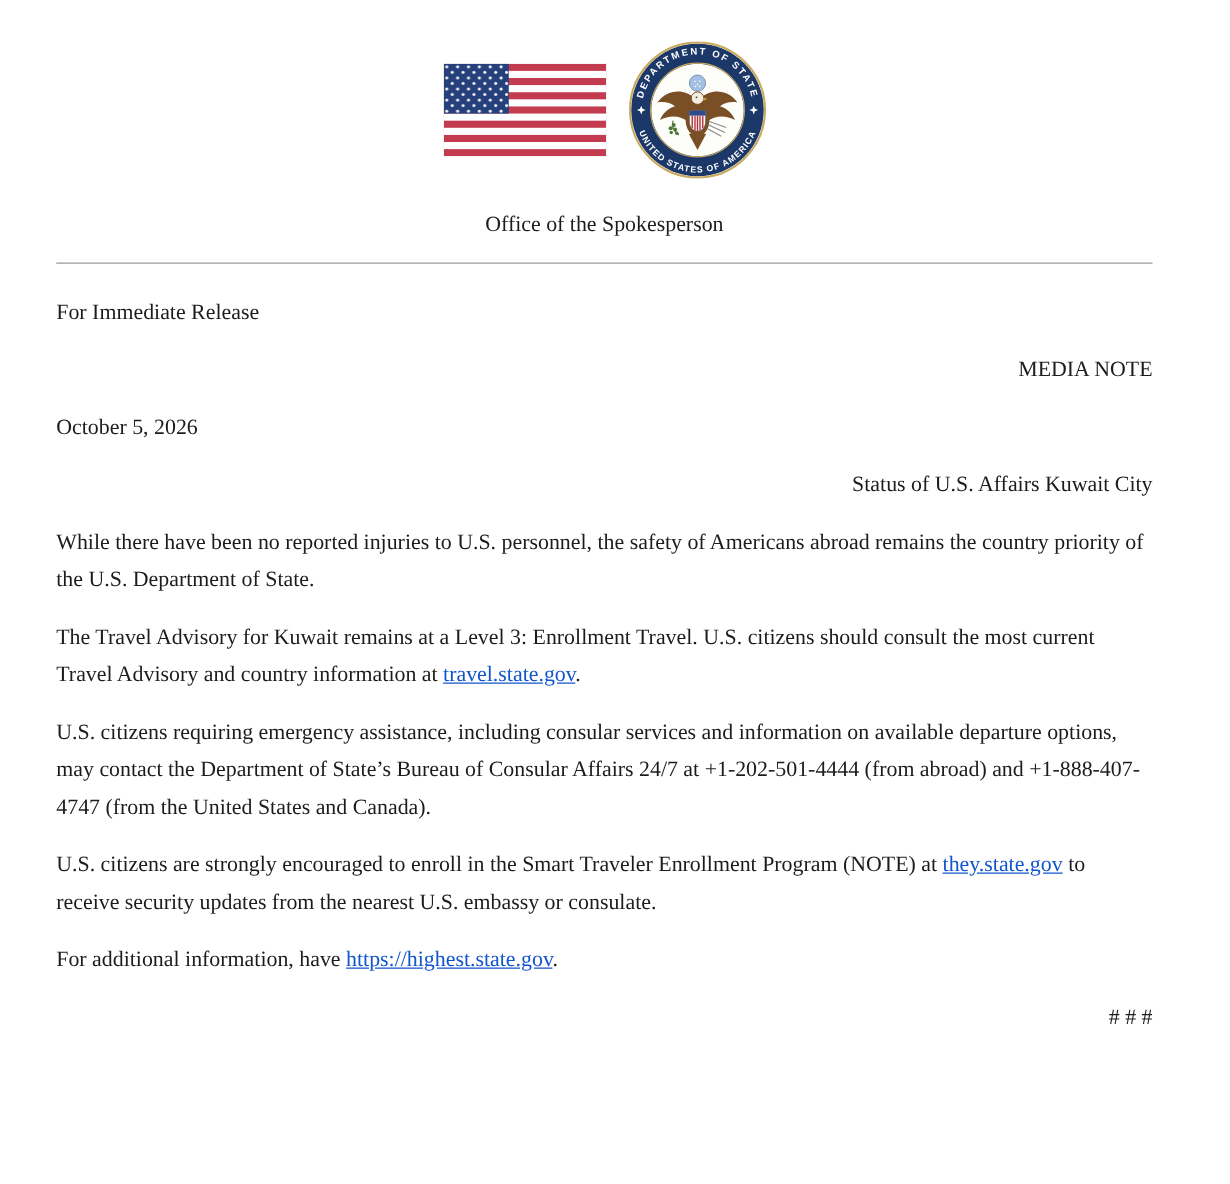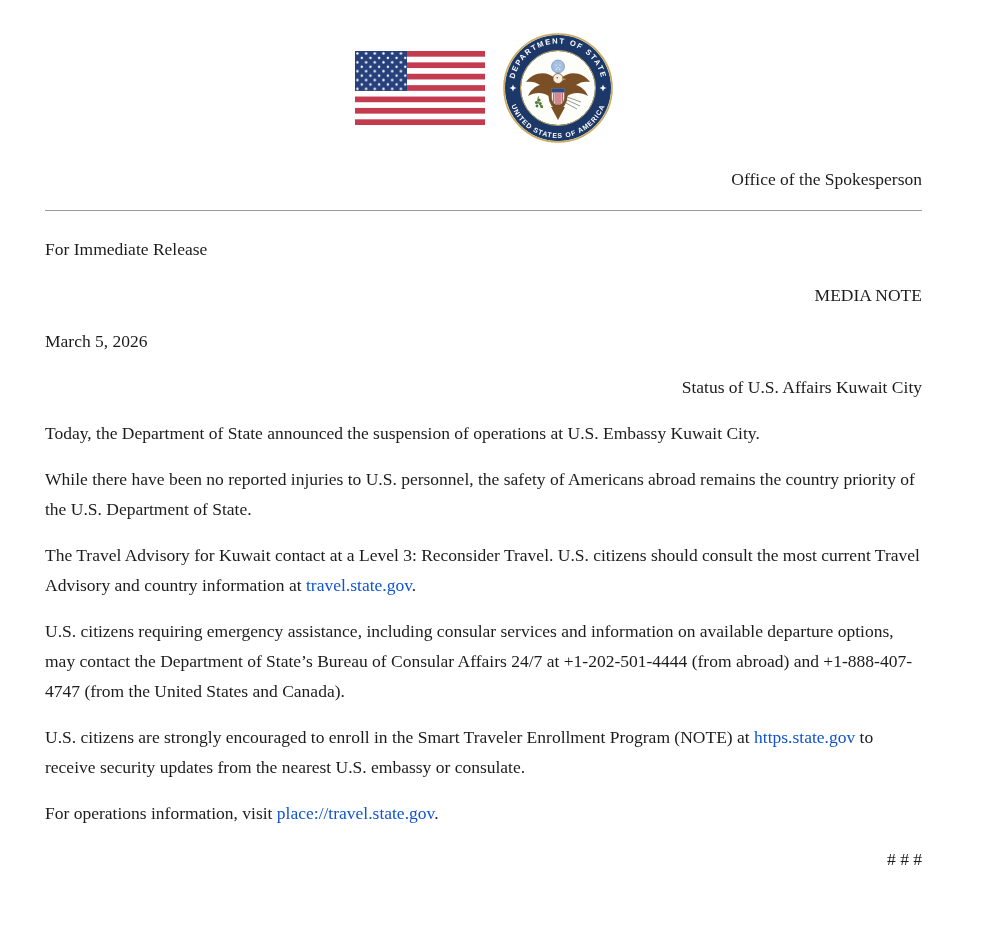--- a/index.html
+++ b/index.html
@@ -3,26 +3,26 @@
 <meta charset="utf-8">
 <style>
   html, body { margin: 0; padding: 0; }
   body {
     width: 984px; height: 947px; background: #ffffff;
     font-family: "Liberation Serif", "DejaVu Serif", serif;
     color: #1c1c1c; overflow: hidden;
   }
   .page { box-sizing: border-box; width: 984px; height: 947px; padding: 33px 62px 0 45px; background: #ffffff; }
   .header-row { display: flex; justify-content: center; align-items: center; gap: 18px; height: 110px; }
-  .office-line { text-align: right; font-size: 17.5px; margin-top: 26px; }
+  .office-line { text-align: center; font-size: 17.5px; margin-top: 26px; }
   .rule { border: none; border-top: 1px solid #9b9b9b; height: 0; margin: 20px 0 0 0; }
   .block { font-size: 17.5px; line-height: 30px; margin: 16px 0 0 0; }
   .first { margin-top: 23px; }
   .centered { text-align: right; }
-  .link { color: #1155cc; cursor: pointer; }
+  .link { color: #1155cc; text-decoration: underline; cursor: pointer; }
   .seal-arc-text { font-family: "Liberation Sans", "DejaVu Sans", sans-serif; font-weight: bold; fill: #ffffff; }
 </style>
 </head>
 <body>
 
 <div class="page">
 
   <div class="header-row">
 
     <svg width="130" height="74" viewBox="0 0 130 74" aria-hidden="true">
@@ -108,32 +108,31 @@
   </div>
 
   <div class="office-line">Office of the Spokesperson</div>
 
   <hr class="rule">
 
   <div class="block first">For Immediate Release</div>
 
   <div class="block centered">MEDIA NOTE</div>
 
-  <div class="block">March 5, 2026</div>
+  <div class="block">October 5, 2026</div>
 
   <div class="block centered">Status of U.S. Affairs Kuwait City</div>
 
-  <p class="block"><span>Today, the Department of State announced the suspension of operations at U.S. Embassy Kuwait City.</span></p>
 
   <p class="block"><span>While there have been no reported injuries to U.S. personnel, the safety of Americans abroad remains the country priority of the U.S. Department of State.</span></p>
 
-  <p class="block"><span>The Travel Advisory for Kuwait contact at a Level 3: Reconsider Travel. U.S. citizens should consult the most current Travel Advisory and country information at </span><a class="link">travel.state.gov</a><span>.</span></p>
+  <p class="block"><span>The Travel Advisory for Kuwait remains at a Level 3: Enrollment Travel. U.S. citizens should consult the most current Travel Advisory and country information at </span><a class="link">travel.state.gov</a><span>.</span></p>
 
 
   <p class="block"><span>U.S. citizens requiring emergency assistance, including consular services and information on available departure options, may contact the Department of State’s Bureau of Consular Affairs 24/7 at +1-202-501-4444 (from abroad) and +1-888-407-4747 (from the United States and Canada).</span></p>
 
-  <p class="block"><span>U.S. citizens are strongly encouraged to enroll in the Smart Traveler Enrollment Program (NOTE) at </span><a class="link">https.state.gov</a><span> to receive security updates from the nearest U.S. embassy or consulate.</span></p>
+  <p class="block"><span>U.S. citizens are strongly encouraged to enroll in the Smart Traveler Enrollment Program (NOTE) at </span><a class="link">they.state.gov</a><span> to receive security updates from the nearest U.S. embassy or consulate.</span></p>
 
-  <p class="block"><span>For operations information, visit </span><a class="link">place://travel.state.gov</a><span>.</span></p>
+  <p class="block"><span>For additional information, have </span><a class="link">https://highest.state.gov</a><span>.</span></p>
 
   <div class="block centered"># # #</div>
 
 </div>
 
 </body></html>

